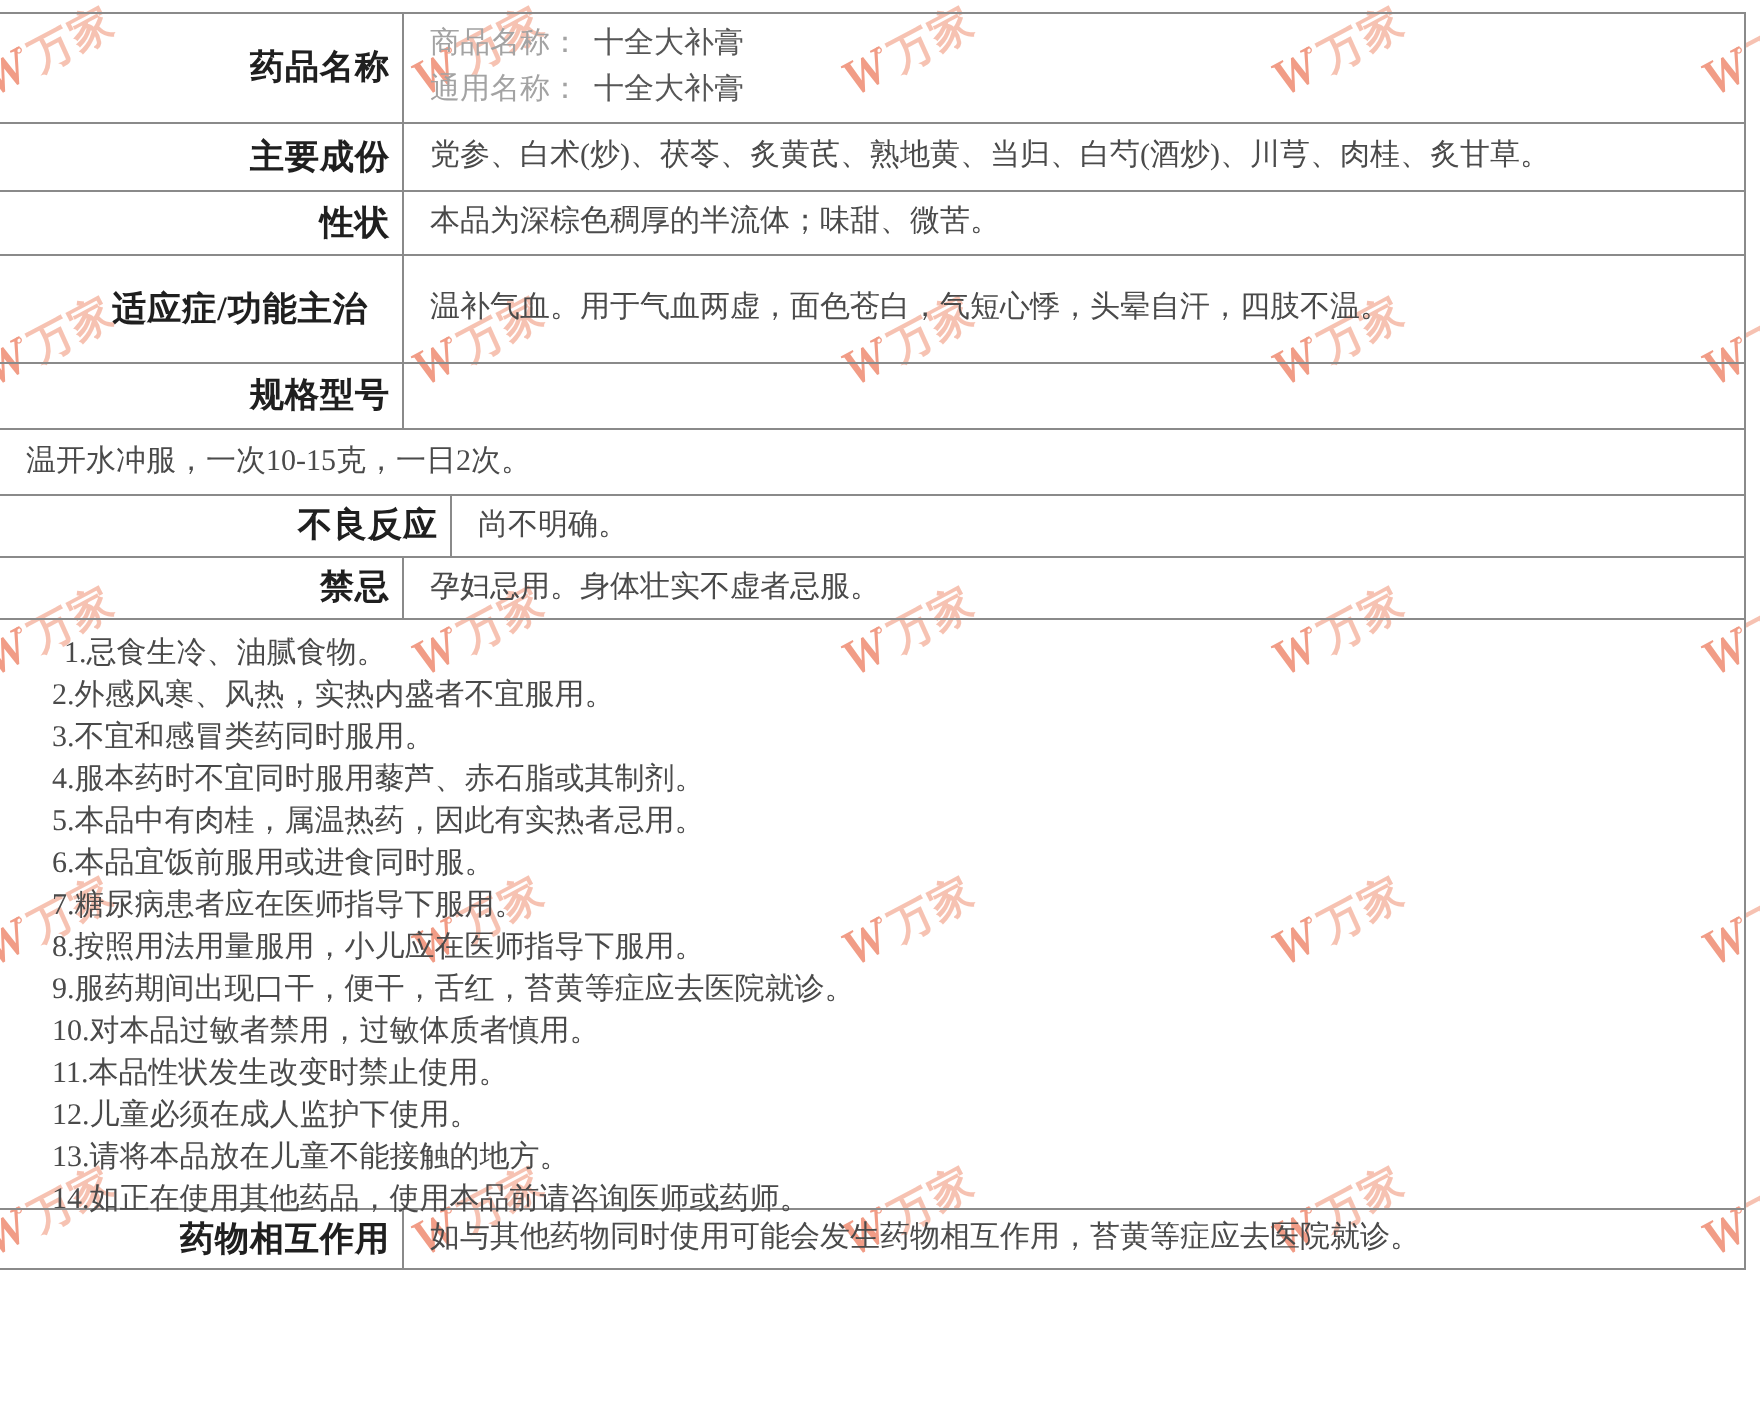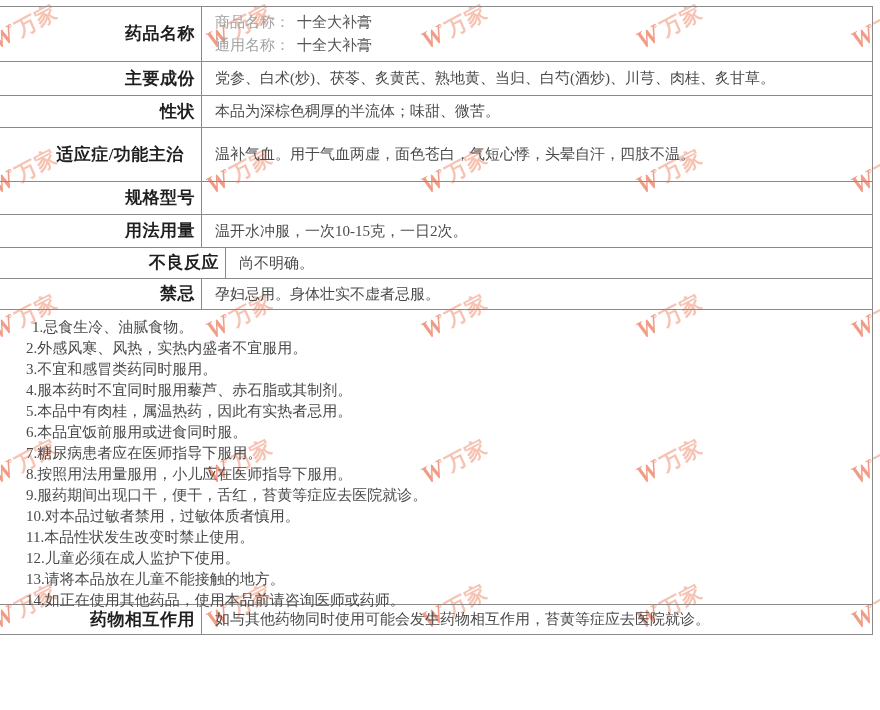--- a/index.html
+++ b/index.html
@@ -123,23 +123,20 @@
       </div>
     </div>
 
     <div class="trow rh4">
       <div class="lcell">
         <span>规格型号</span>
       </div>
     </div>
 
     <div class="trow rh5">
-      <div class="lcell">
-        <span>用法用量</span>
-      </div>
       <div class="ccell">
         <span>温开水冲服，一次10-15克，一日2次。</span>
       </div>
     </div>
 
     <div class="trow rh6">
       <div class="lcell">
         <span>不良反应</span>
       </div>
       <div class="ccell">

